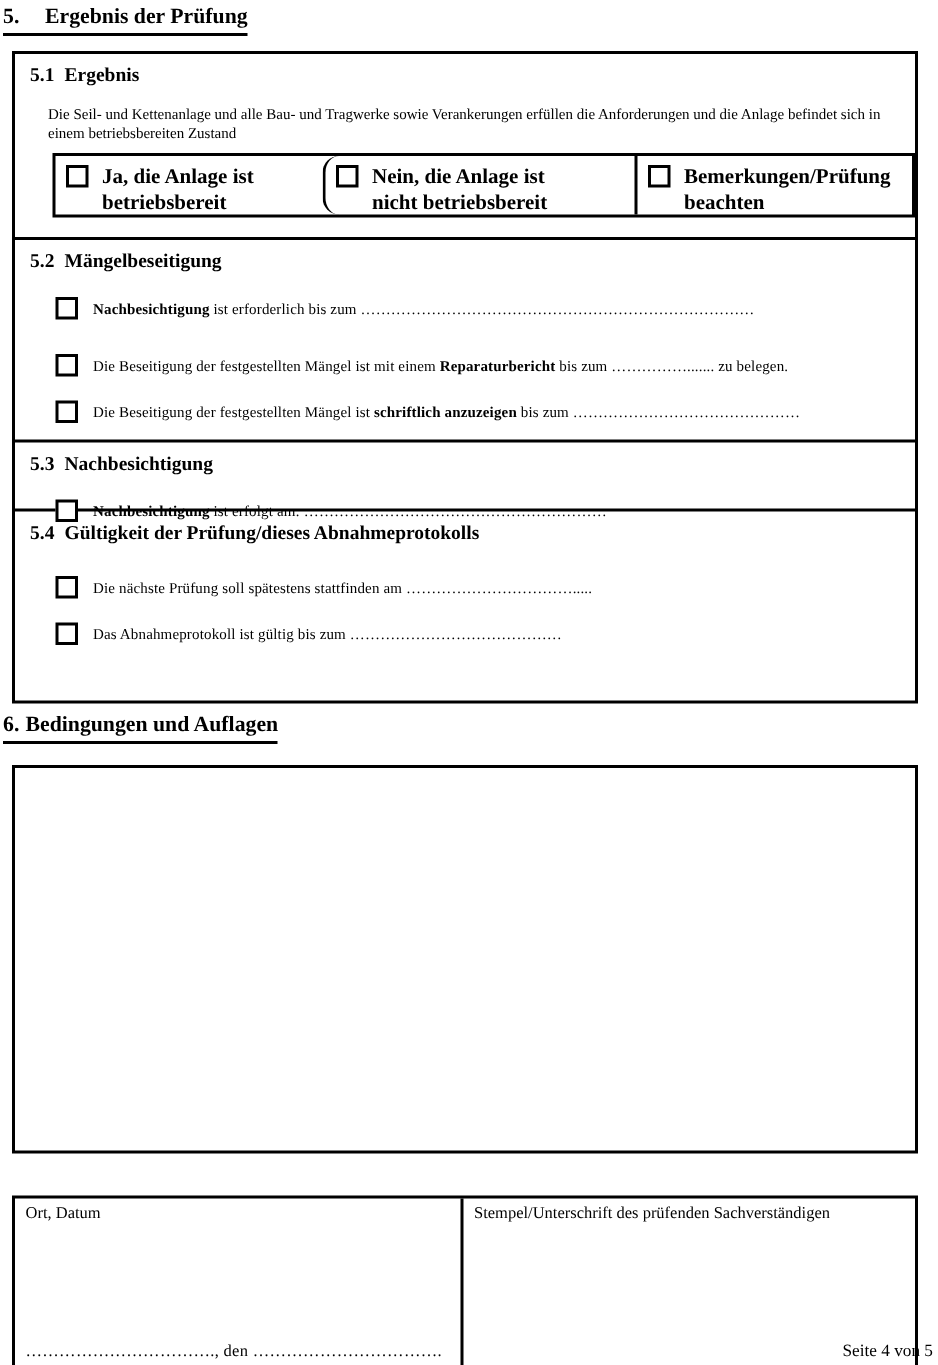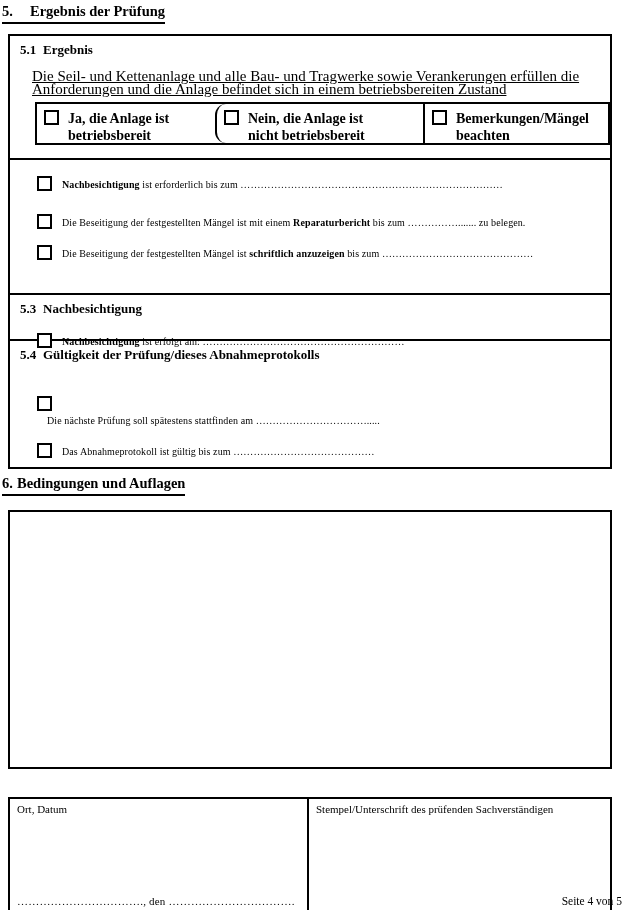--- a/index.html
+++ b/index.html
@@ -27,21 +27,21 @@
   .sec{box-sizing:border-box;}
   .sec + .sec{border-top:2px solid #000;}
   .sec-title{padding:5px 0 0 10px;font-size:13px;font-weight:bold;line-height:17px;}
   .sec-title .num{display:inline-block;width:23px;}
 
   #sec51{height:122px;}
   #sec52{height:135px;}
   #sec53{height:46px;}
   #sec54{height:128px;}
 
-  .paragraph{margin:12px 8px 0 22px;font-size:15px;line-height:13px;width:578px;text-decoration:underline;}
+  .paragraph{margin:12px 8px 0 22px;font-size:10px;line-height:13px;width:578px;}
 
   
   .opt-table{
     margin:6px 0 0 25px;width:575px;height:43px;border:2px solid #000;
     box-sizing:border-box;display:flex;background:#fff;
   }
   .opt-cell{box-sizing:border-box;padding:5px 0 0 7px;display:flex;align-items:flex-start;}
   .opt-cell + .opt-cell{border-left:2px solid #000;}
   .opt-c1{flex:0 0 178px;}
   .opt-c2{flex:0 0 208px;border-radius:11px;}
@@ -52,21 +52,21 @@
   .cb{
     display:inline-block;flex:0 0 auto;width:11px;height:11px;
     border:2px solid #000;background:#fff;margin-top:1px;
   }
 
   
   .row{display:flex;align-items:flex-start;margin-left:27px;font-size:10px;line-height:15px;}
   .row .rowtext{margin-left:10px;padding-top:2px;letter-spacing:0.1px;}
   .row .rowtext b{font-weight:bold;}
   .mt15{margin-top:15px;}
-  .mt20{margin-top:32px;flex-direction:column;}
+  .mt20{margin-top:20px;}
   .mt21{margin-top:21px;}
   .mt14{margin-top:14px;}
 
   
   .big-box{
     position:absolute;left:8px;top:510px;width:604px;height:259px;
     border:2px solid #000;box-sizing:border-box;background:#fff;
   }
 
   
@@ -111,28 +111,31 @@
         <div class="opt-cell opt-c2">
           <span class="cb"></span>
           <span class="opt-label">
             <span>Nein, die Anlage ist</span><br>
             <span>nicht betriebsbereit</span>
           </span>
         </div>
         <div class="opt-cell opt-c3">
           <span class="cb"></span>
           <span class="opt-label">
-            <span>Bemerkungen/Mängel</span><br>
+            <span>Bemerkungen/Prüfung</span><br>
             <span>beachten</span>
           </span>
         </div>
       </div>
     </div>
 
     <div class="sec" id="sec52">
+      <div class="sec-title">
+        <span class="num">5.2</span><span>Mängelbeseitigung</span>
+      </div>
       <div class="row mt15">
         <span class="cb"></span>
         <span class="rowtext"><span></span><b>Nachbesichtigung</b><span> ist erforderlich bis zum ……………………………………………………………………</span></span>
       </div>
       <div class="row mt21">
         <span class="cb"></span>
         <span class="rowtext"><span>Die Beseitigung der festgestellten Mängel ist mit einem </span><b>Reparaturbericht</b><span> bis zum ……………....... zu belegen.</span></span>
       </div>
       <div class="row mt14">
         <span class="cb"></span>

